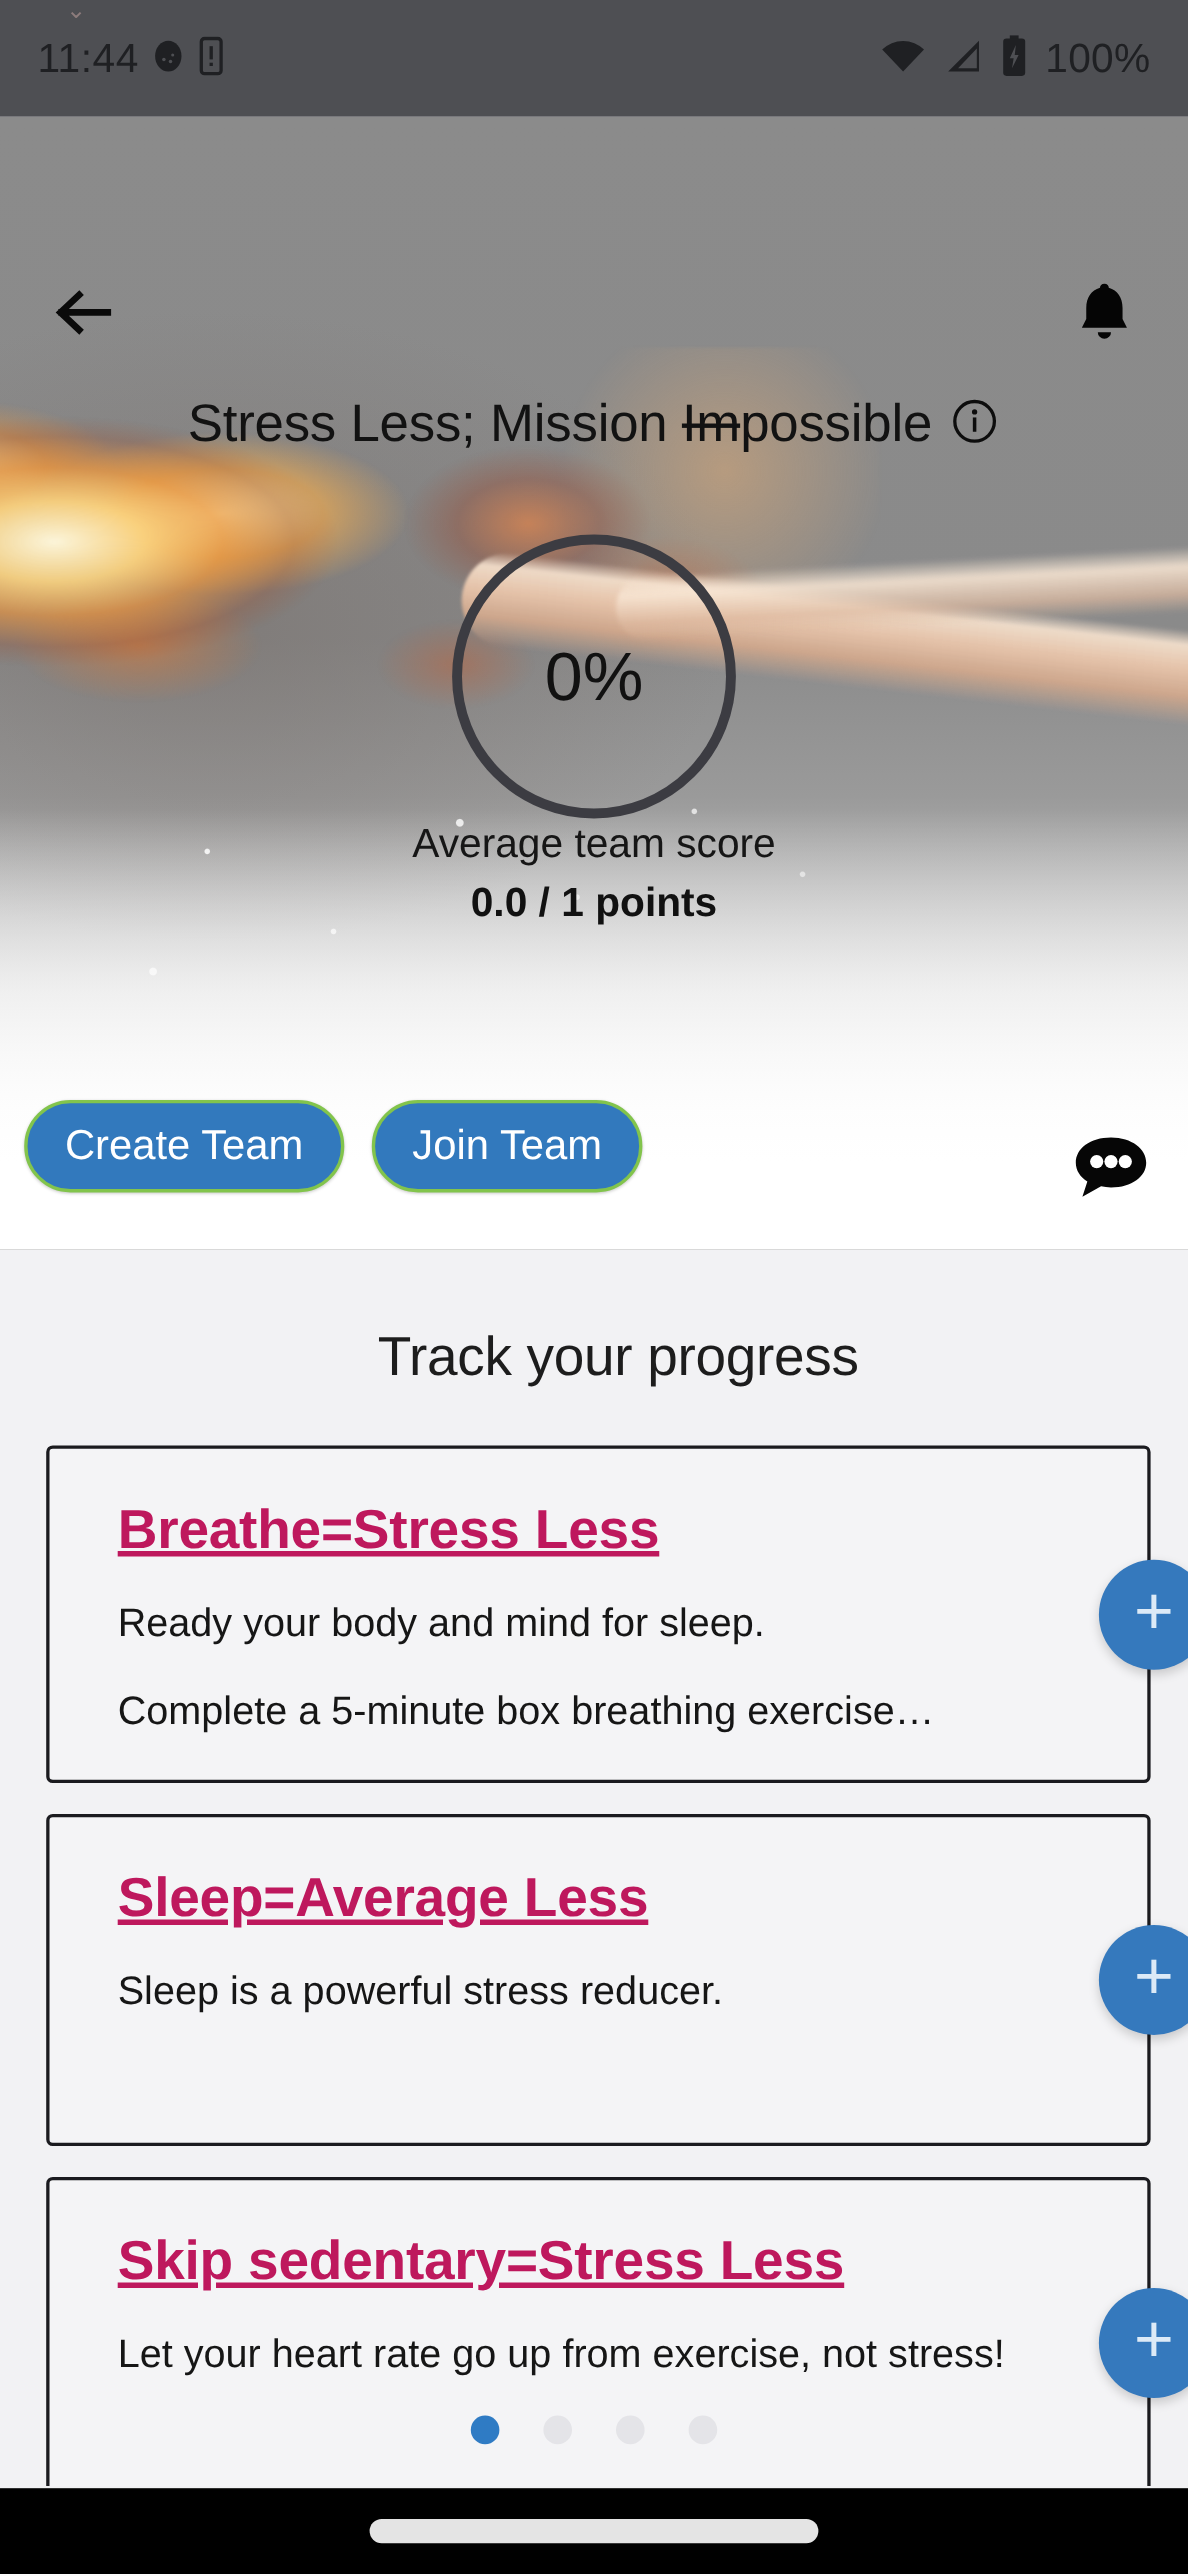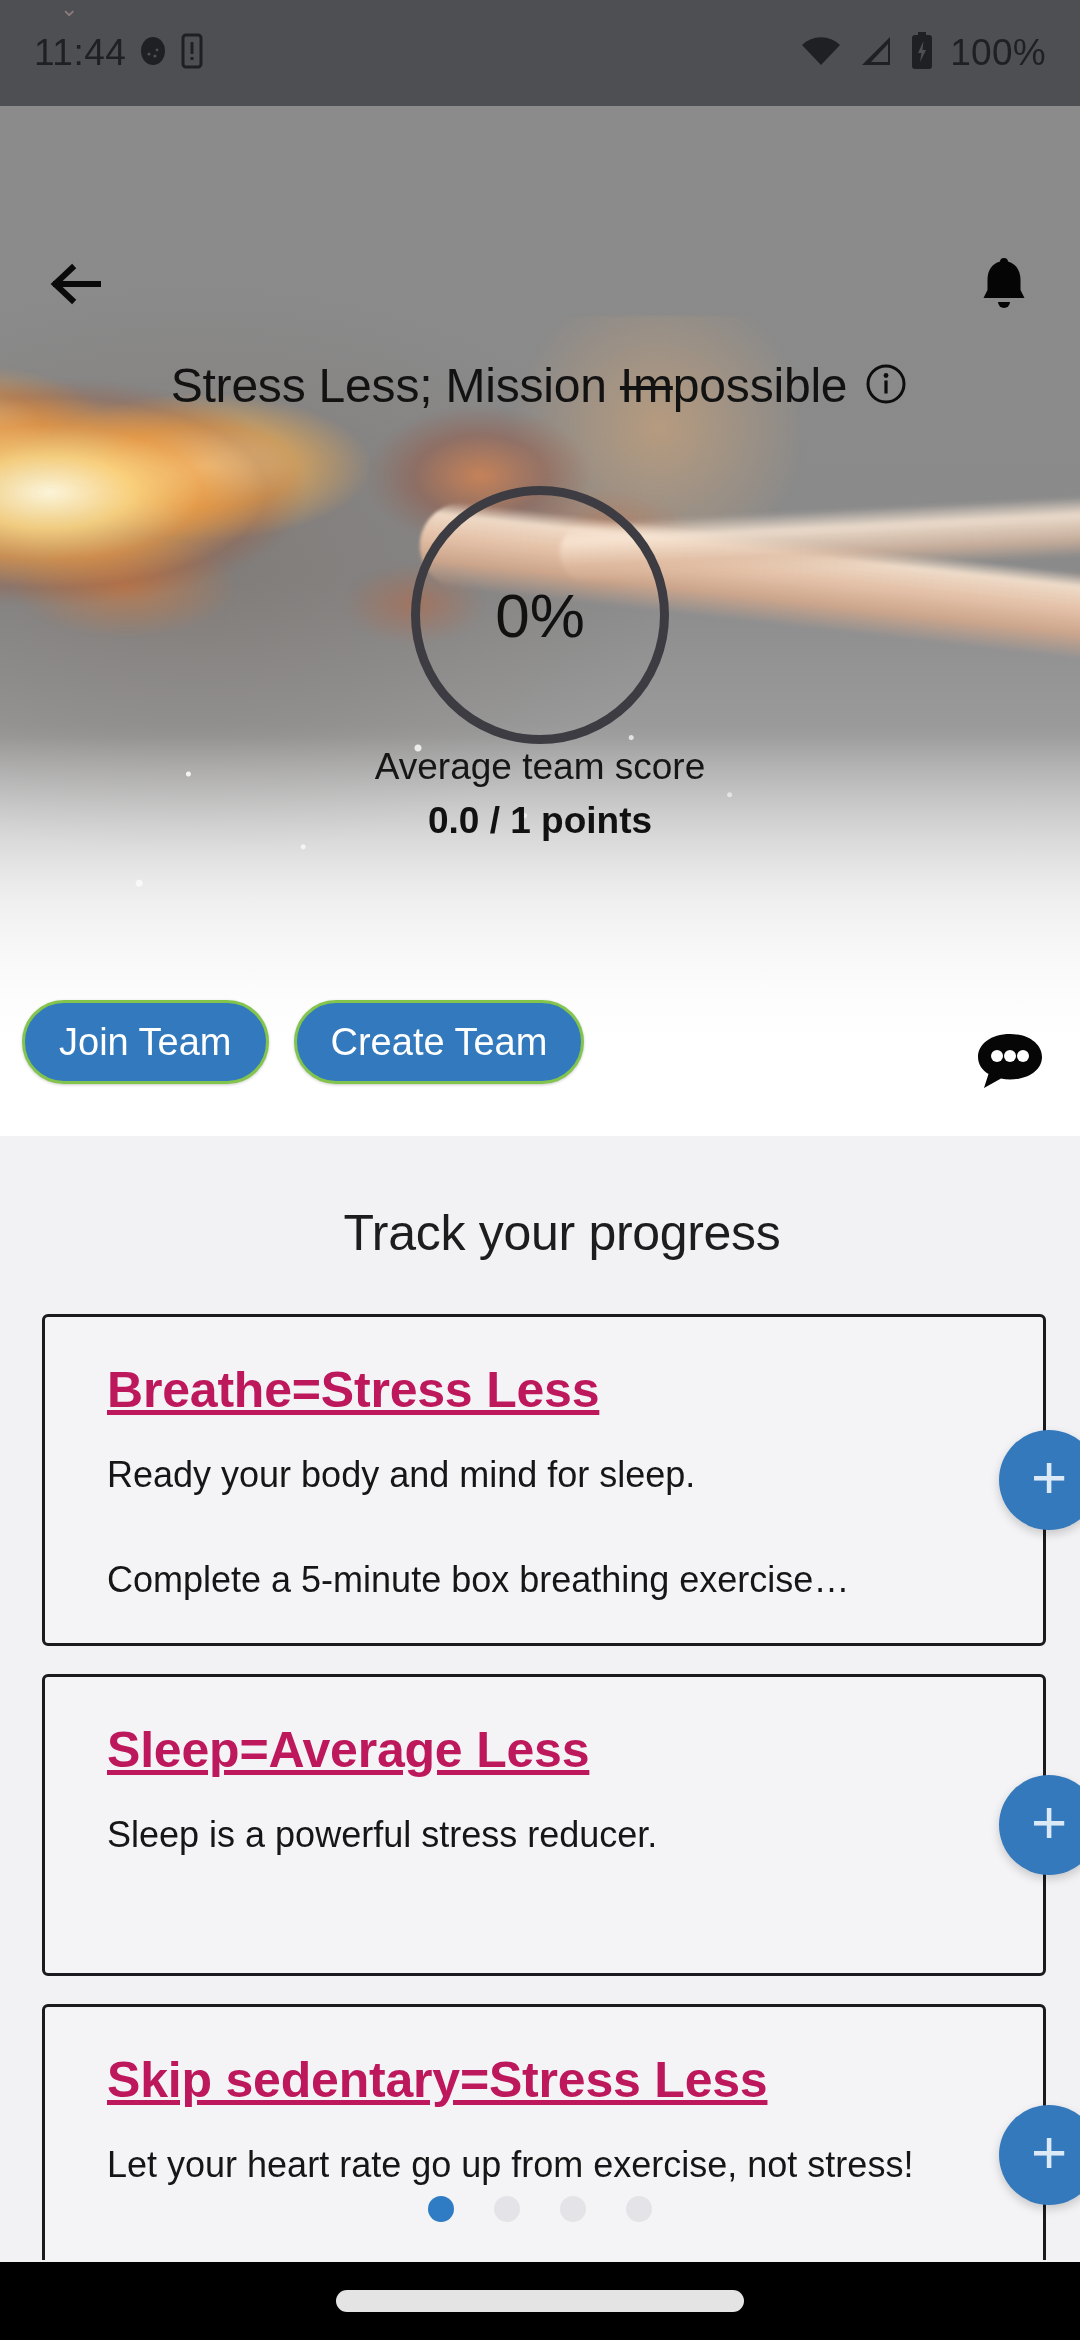--- a/index.html
+++ b/index.html
@@ -129,21 +129,21 @@
   .track-title { text-align:center; font-size:50px; color:#1d1d1d; padding-top:60px; letter-spacing:-.3px;margin-left:44px; }
 
   .cards { margin-top:52px; }
   .card {
     position:relative; margin:0 34px 28px 42px; min-height:302px;
     background:#f4f4f6; border:3px solid #1b1b1f; border-radius:6px;
     padding:44px 52px 40px 62px;
   }
   .card-title { font-size:50px; font-weight:bold; color:#be185d; letter-spacing:-.2px;text-decoration:underline; }
   .card-sub { font-size:36px; color:#161616; margin-top:32px; line-height:1.32; }
-  .card-detail { font-size:36px; color:#161616; margin-top:57px; line-height:1.32;
+  .card-detail { font-size:36px; color:#161616; margin-top:32px; line-height:1.32;
     white-space:nowrap; overflow:hidden; }
   .card-fab {
     position:absolute; right:-56px; top:50%; transform:translateY(-50%);
     width:100px; height:100px; border-radius:50%; background:#3579bd;
     display:flex; align-items:center; justify-content:center; cursor:pointer;
     box-shadow:0 4px 10px rgba(0,0,0,.18);
   }
   .card-fab .plus { color:#dceaf7; font-size:62px; line-height:1; font-weight:300; margin-top:-6px; }
 
   .dots { position:absolute; bottom:46px; left:0; width:1080px;
@@ -251,22 +251,22 @@
     <div class="ring-wrap">
       <div class="ring">
         <span class="ring-pct">0%</span>
       </div>
     </div>
     <div class="avg-label">Average team score</div>
     <div class="points-label">0.0 / 1 points</div>
   </div>
 
   <div class="team-row">
+    <button class="team-btn">Create Team</button>
     <button class="team-btn">Join Team</button>
-    <button class="team-btn">Create Team</button>
   </div>
   <div class="chat-fab">
     <span>
       <svg width="72" height="62" viewBox="0 0 72 62">
           <path d="M36 4 C17 4 4 14 4 27 c0 7 4 13 10.5 17 L10 58 l17-9.5 c2.8 .6 5.8 1 9 1 19 0 32-10 32-22.5 S55 4 36 4 Z" fill="#060606"></path>
           <circle cx="23" cy="26" r="6" fill="#fff"></circle>
           <circle cx="36" cy="26" r="6" fill="#fff"></circle>
           <circle cx="49" cy="26" r="6" fill="#fff"></circle>
         </svg>
     </span>

